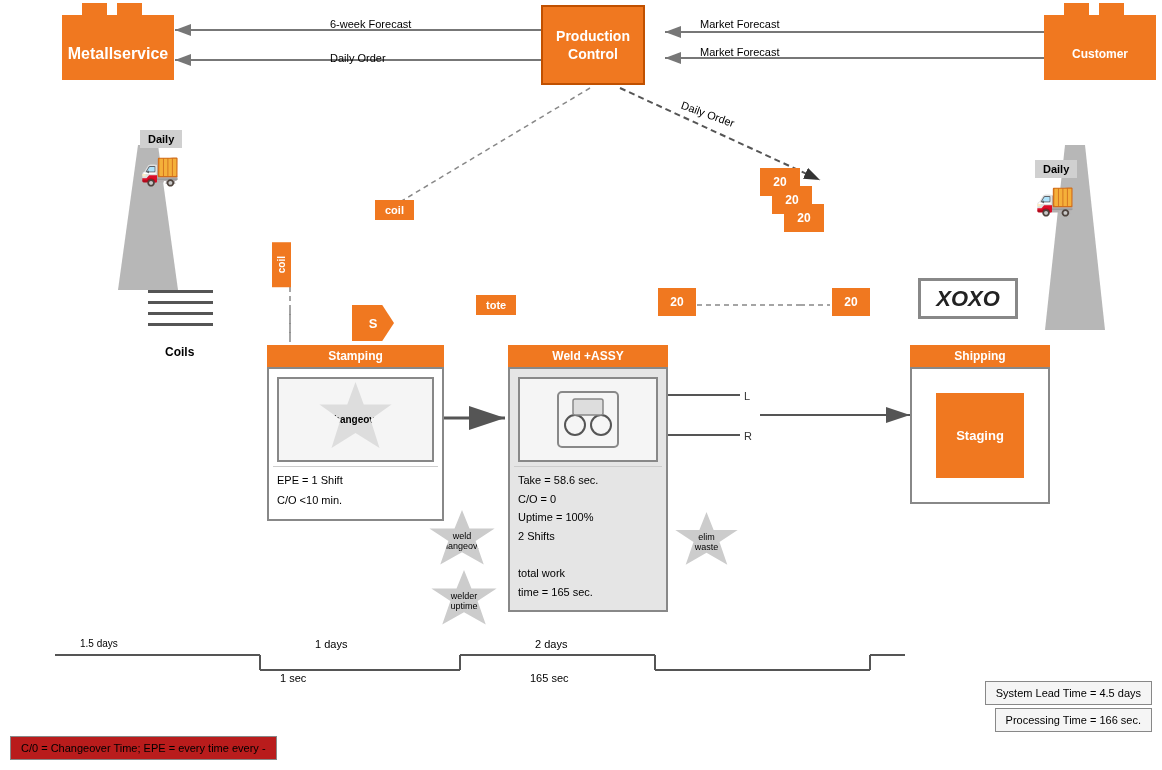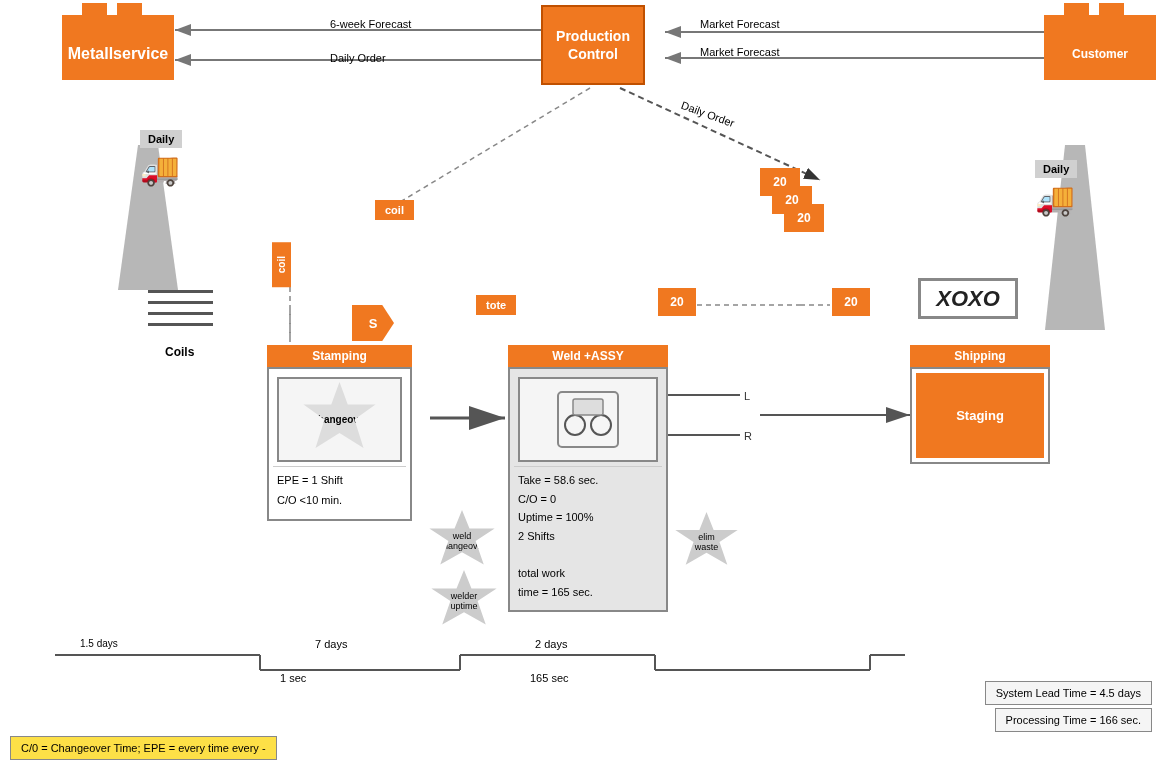--- a/index.html
+++ b/index.html
@@ -66,21 +66,21 @@
     }
 
     
     .legend {
       position: absolute;
       bottom: 10px;
       left: 10px;
       border: 1px solid #888;
       padding: 5px 10px;
       font-size: 11px;
-      background: #fde047;
+      background: #b91c1c;
     }
 
     
     #xoxo-box {
       position: absolute;
       left: 918px; top: 278px;
       width: 100px; height: 41px;
       border: 3px solid #888;
       display: flex;
       align-items: center;
@@ -231,21 +231,21 @@
 </div>
 
 <div style="position:absolute;left:352px;top:305px;">
   <div style="background:#f07820;color:white;font-size:13px;font-weight:bold;
               width:42px;height:36px;display:flex;align-items:center;justify-content:center;
               clip-path:polygon(0 0, 72% 0, 100% 50%, 72% 100%, 0 100%);">
     <span>S</span>
   </div>
 </div>
 
-<div style="position:absolute;left:267px;top:345px;width:145px;">
+<div style="position:absolute;left:267px;top:345px;width:177px;">
   <div class="process-header">
     <span>Stamping</span>
   </div>
   <div style="border:2px solid #888;padding:4px;background:#fff;">
     <div style="border:2px solid #888;height:85px;margin:4px;display:flex;align-items:center;justify-content:center;background:#f5f5f5;">
 
       <div style="background:#ddd;color:#000;font-size:10px;text-align:center;padding:8px 6px;
                   clip-path:polygon(50% 0%,61% 30%,98% 30%,70% 50%,82% 88%,50% 68%,18% 88%,30% 50%,2% 30%,39% 30%);
                   width:75px;height:75px;display:flex;align-items:center;justify-content:center;">
         <span style="font-size:10px;font-weight:bold;">Changeover</span>
@@ -348,32 +348,32 @@
     <span style="white-space:pre-line;font-size:9px;">elim
 waste</span>
   </div>
 </div>
 
 <div style="position:absolute;left:910px;top:345px;width:140px;">
   <div class="process-header">
     <span>Shipping</span>
   </div>
   <div style="border:2px solid #888;padding:4px;background:#fff;">
-    <div style="background:#f07820;margin:0;height:85px;display:flex;align-items:center;
+    <div style="background:#f07820;margin:20px;height:85px;display:flex;align-items:center;
                 justify-content:center;text-align:right;">
       <span style="color:white;font-weight:bold;font-size:13px;">Staging</span>
     </div>
   </div>
 </div>
 
 <div style="position:absolute;left:80px;top:638px;font-size:10px;">
   <span>1.5 days</span>
 </div>
 <div style="position:absolute;left:315px;top:638px;font-size:11px;">
-  <span>7 days</span>
+  <span>1 days</span>
 </div>
 <div style="position:absolute;left:535px;top:638px;font-size:11px;">
   <span>2 days</span>
 </div>
 
 <div style="position:absolute;left:280px;top:672px;font-size:11px;">
   <span>1 sec</span>
 </div>
 <div style="position:absolute;left:530px;top:672px;font-size:11px;">
   <span>165 sec</span>

